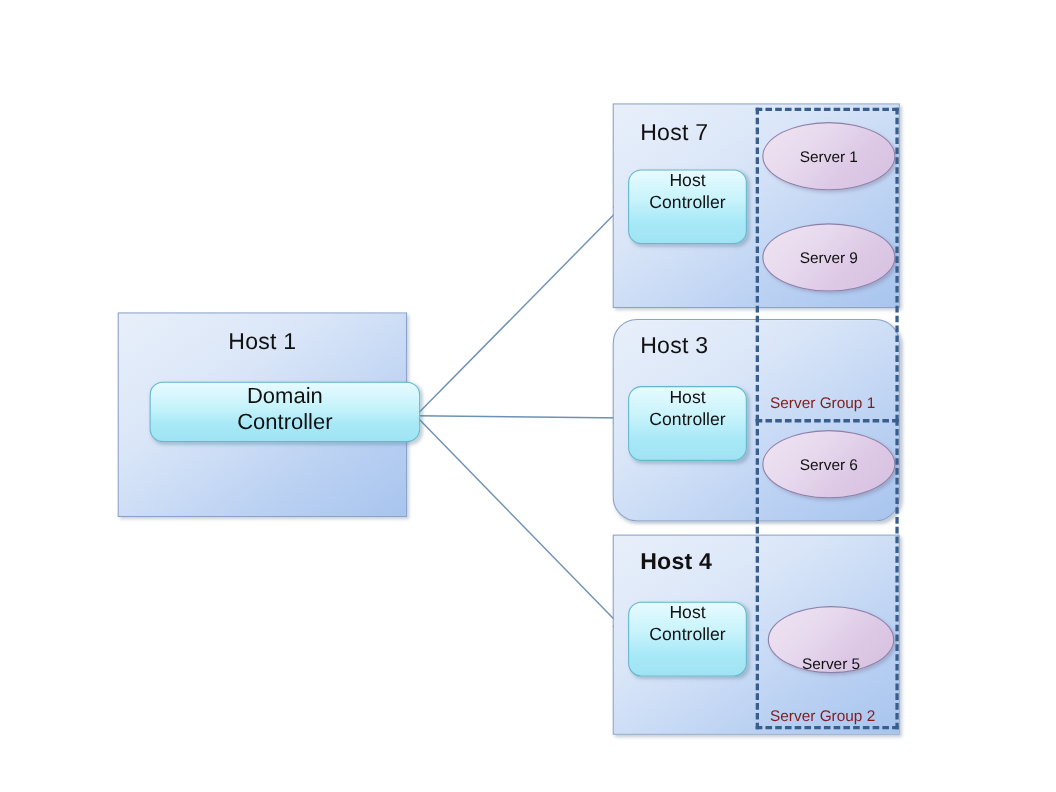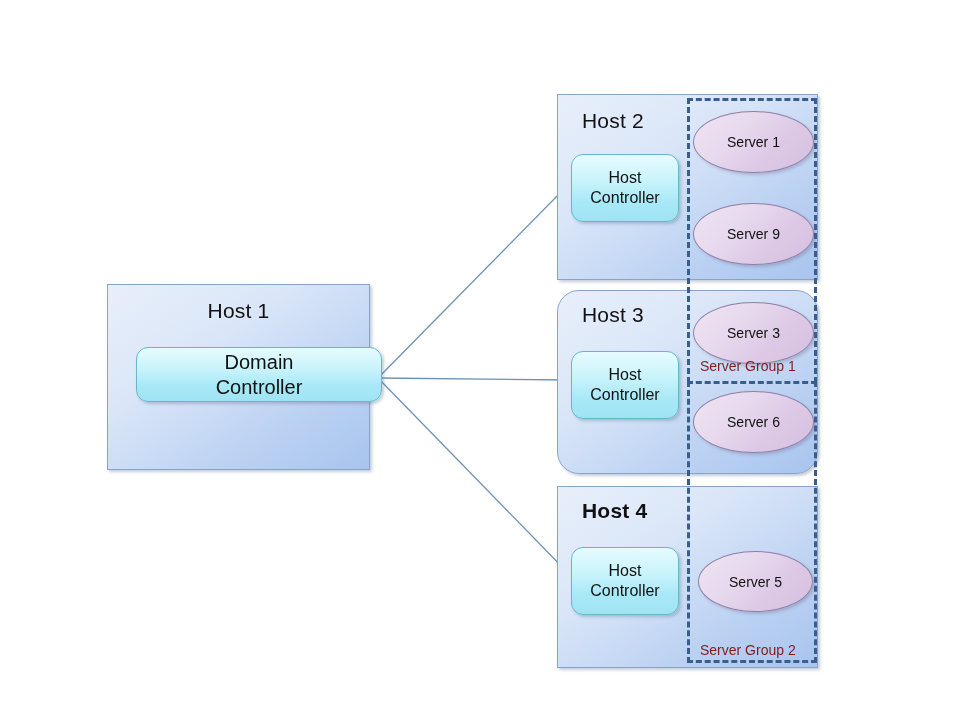--- a/index.html
+++ b/index.html
@@ -49,21 +49,20 @@
 
   
   .controller {
     position: absolute;
     box-sizing: border-box;
     border: 1px solid #63b8cc;
     border-radius: 12px;
     background: linear-gradient(to bottom, #e6fbff 0%, #c8f3fb 40%, #a9e9f7 70%, #9fe3f3 100%);
     box-shadow: 2px 2px 3px rgba(90,120,140,0.35);
     display: flex;
-    align-items: center;
     justify-content: center;
     text-align: center;
     line-height: 1.22;
     color: #111111;
   }
   .controller.domain {
     font-size: 20px;
   }
   .controller.host-ctrl {
     font-size: 16px;
@@ -159,21 +158,21 @@
     <div class="host-title" style="top:14px;">Host 1</div>
     <div class="controller domain" style="left:28px; top:62px; width:246px; height:55px;">
       <div>
         <span>Domain</span><br>
         <span>Controller</span>
       </div>
     </div>
   </div>
 
   <div class="host-box" style="left:557px; top:94px; width:261px; height:186px;">
-    <div class="host-title left" style="top:14px;">Host 2</div>
+    <div class="host-title left" style="top:14px;">Host 7</div>
     <div class="controller host-ctrl" style="left:13px; top:59px; width:108px; height:68px;">
       <div>
         <span>Host</span><br>
         <span>Controller</span>
       </div>
     </div>
     <div class="server" style="left:135px; top:16px; width:121px; height:62px;">
       <span>Server 1</span>
     </div>
     <div class="server" style="left:135px; top:108px; width:121px; height:62px;">
@@ -182,37 +181,34 @@
   </div>
 
   <div class="host-box" style="left:557px; top:290px; width:261px; height:184px;border-radius:22px;">
     <div class="host-title left" style="top:12px;">Host 3</div>
     <div class="controller host-ctrl" style="left:13px; top:60px; width:108px; height:68px;">
       <div>
         <span>Host</span><br>
         <span>Controller</span>
       </div>
     </div>
-    <div class="server" style="left:135px; top:11px; width:121px; height:62px;">
-      <span>Server 3</span>
-    </div>
     <div class="server" style="left:135px; top:100px; width:121px; height:62px;">
       <span>Server 6</span>
     </div>
   </div>
 
   <div class="host-box" style="left:557px; top:486px; width:261px; height:182px;">
     <div class="host-title left" style="top:12px;font-weight:bold;">Host 4</div>
     <div class="controller host-ctrl" style="left:13px; top:60px; width:108px; height:68px;">
       <div>
         <span>Host</span><br>
         <span>Controller</span>
       </div>
     </div>
-    <div class="server" style="left:140px; top:64px; width:115px; height:61px;">
+    <div class="server" style="left:140px; top:64px; width:115px; height:61px;align-items:flex-end;">
       <span>Server 5</span>
     </div>
   </div>
 
   <div class="group-box" style="left:687px; top:98px; width:130px; height:285px; border-bottom:none;"></div>
 
   <div class="group-edge" style="left:687px; top:381px; width:130px; height:0; border-top:3px dashed #3a5e8c;"></div>
   <div class="group-label" style="left:700px; top:358px;">Server Group 1</div>
 
   <div class="group-box" style="left:687px; top:381px; width:130px; height:282px; border-top:none;"></div>

